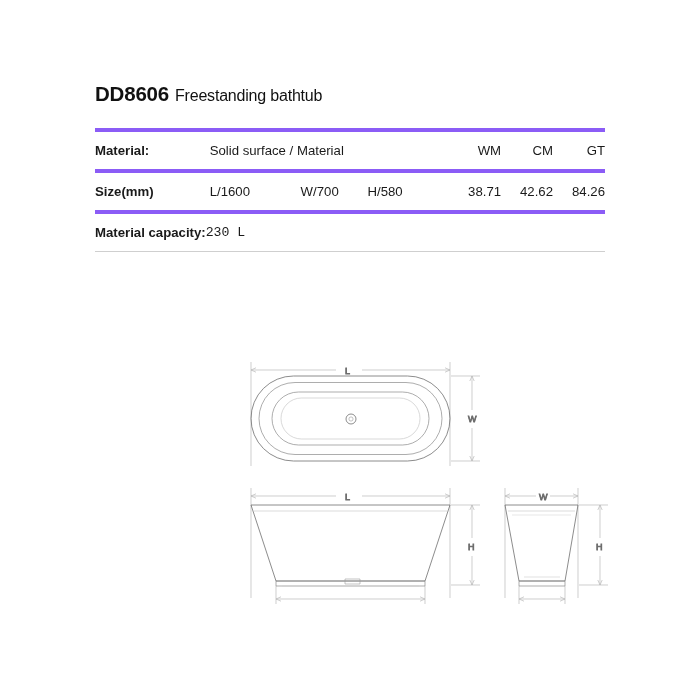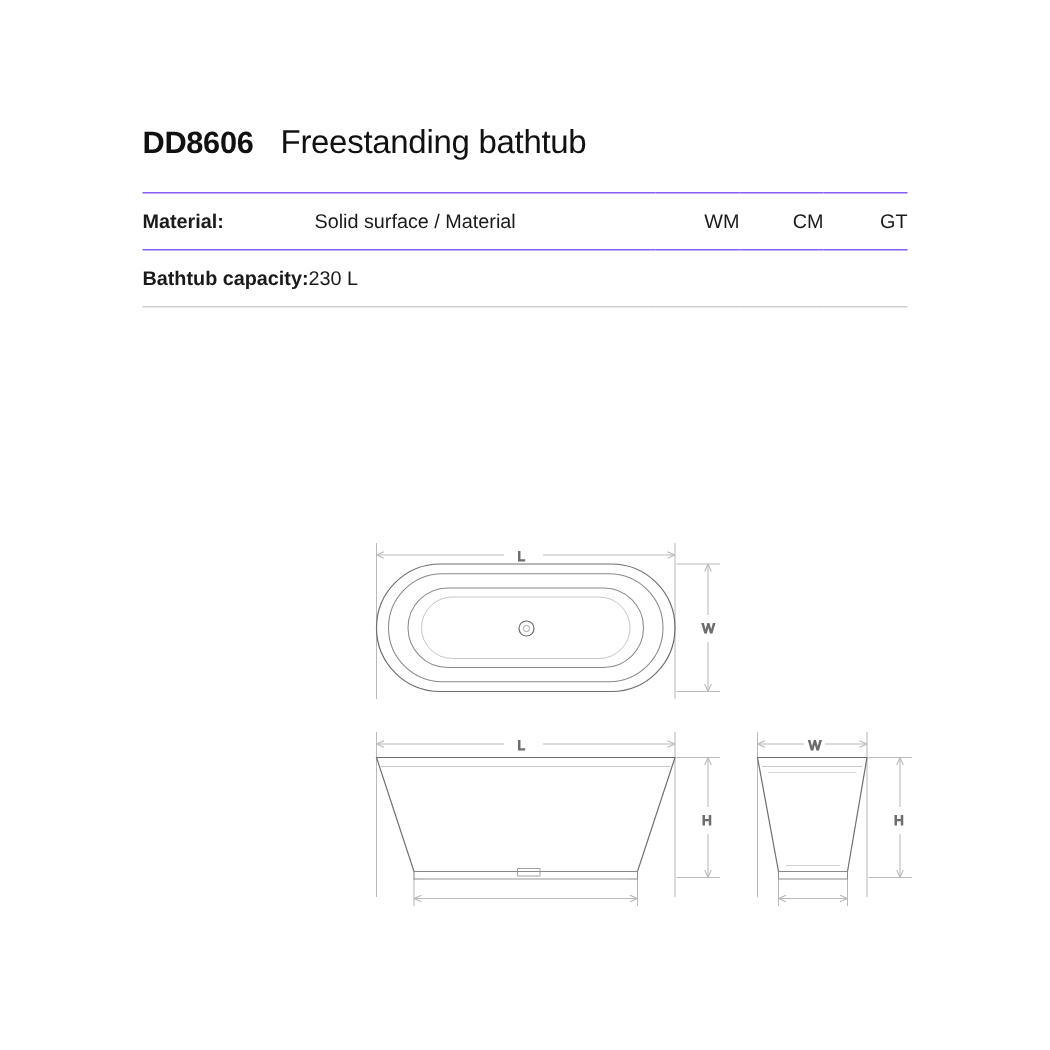--- a/index.html
+++ b/index.html
@@ -21,66 +21,66 @@
     box-sizing: border-box;
   }
 
   
   .title-row {
     position: absolute;
     left: 95px;
     top: 82px;
     display: flex;
     align-items: baseline;
-    gap: 18px;
+    gap: 6px;
     white-space: nowrap;
   }
   .title-code {
     font-size: 20.5px;
     font-weight: bold;
     letter-spacing: -0.2px;
     color: #111;
   }
   .title-name {
-    font-size: 22px;
+    font-size: 16px;
     font-weight: 400;
     letter-spacing: -0.2px;
     color: #111;
   }
 
   
   .spec-table {
     position: absolute;
     left: 95px;
     top: 128px;
     width: 510px;
     border-collapse: collapse;
     font-size: 13.2px;
     color: #1a1a1a;
   }
   .spec-table tr {
-    border-top: 1px solid #8b5cf6;
+    border-top: 4px solid #8b5cf6;
   }
   .spec-table tr:last-child {
     border-bottom: 1px solid #cfcfcf;
   }
   .spec-table td {
     padding: 0;
     height: 37px;
     vertical-align: middle;
     white-space: nowrap;
   }
   .lbl { font-weight: bold; }
   .c-label   { width: 78px; }
   .c-v1      { width: 100px; padding-left: 4px !important; }
   .c-v2      { width: 72px; }
   .c-v3      { width: 90px; }
   .c-num     { width: 56px; text-align: right; }
   .cap-label { font-weight: bold; }
-  .cap-value { padding-left: 0 !important; }
+  .cap-value { padding-left: 0 !important; font-family: Liberation Mono, monospace; }
 
   
   .drawings {
     position: absolute;
     left: 0;
     top: 348px;
     width: 700px;
     height: 280px;
   }
   .drawings svg { display: block; }
@@ -103,21 +103,30 @@
   <table class="spec-table">
     <tbody>
       <tr>
         <td class="c-label lbl">Material:</td>
         <td class="c-v1" colspan="3">Solid surface / Material</td>
         <td class="c-num">WM</td>
         <td class="c-num">CM</td>
         <td class="c-num">GT</td>
       </tr>
       <tr>
-        <td class="c-label cap-label" colspan="1">Bathtub capacity:</td>
+        <td class="c-label lbl">Size(mm)</td>
+        <td class="c-v1">L/1600</td>
+        <td class="c-v2">W/700</td>
+        <td class="c-v3">H/580</td>
+        <td class="c-num">38.71</td>
+        <td class="c-num">42.62</td>
+        <td class="c-num">84.26</td>
+      </tr>
+      <tr>
+        <td class="c-label cap-label" colspan="1">Material capacity:</td>
         <td class="c-v1 cap-value" colspan="6">230 L</td>
       </tr>
     </tbody>
   </table>
 
   <div class="drawings">
     <svg width="700" height="280" viewBox="0 0 700 280" xmlns="http://www.w3.org/2000/svg">
       <g fill="none" stroke="#6e6e6e" stroke-width="0.8">
 
         <g stroke="#b9b9b9" stroke-width="0.7">

